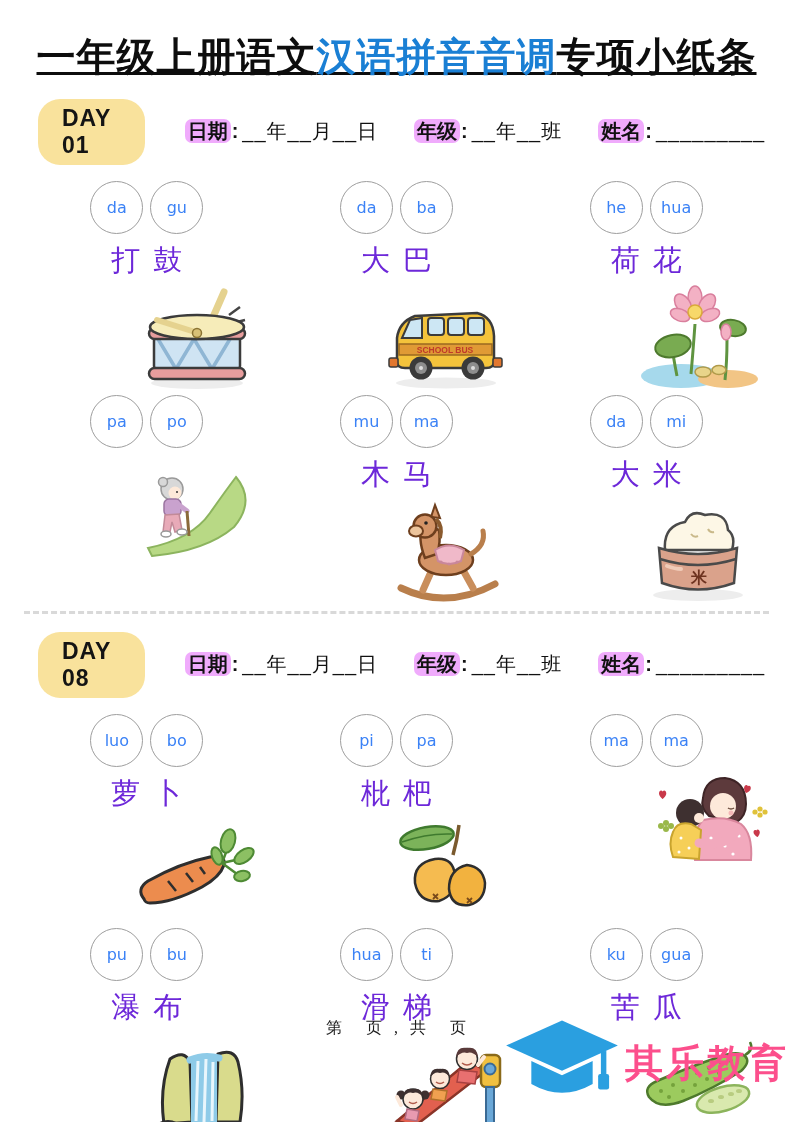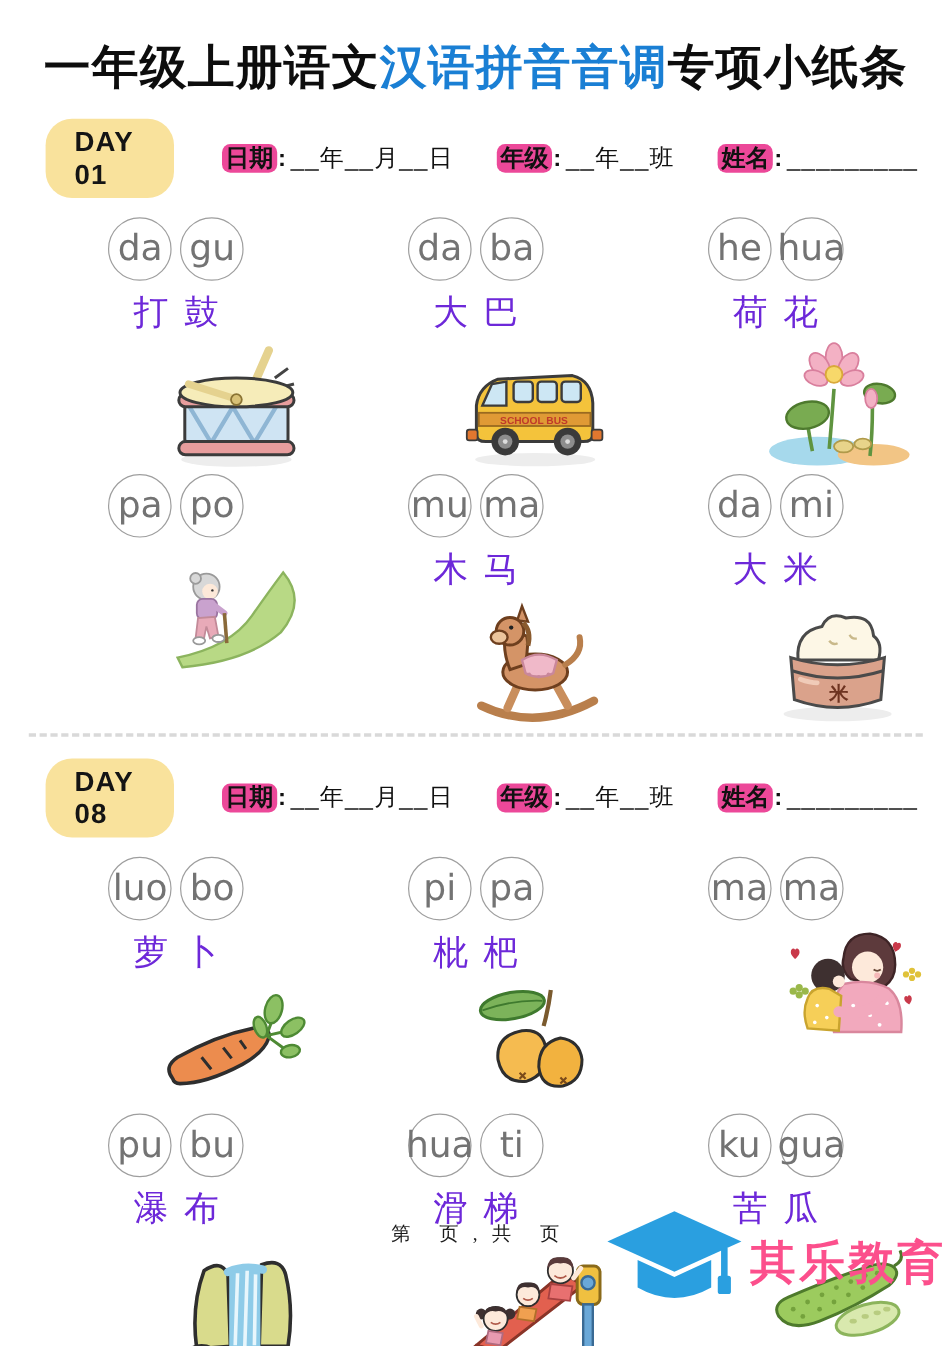--- a/index.html
+++ b/index.html
@@ -4,60 +4,60 @@
 <style>
   * { margin:0; padding:0; box-sizing:border-box; }
   html,body { background:#ffffff; }
   .page {
     position:relative; width:793px; height:1122px; background:#fff;
     font-family:"Liberation Sans", sans-serif; overflow:hidden; margin:0 auto;
   }
   
   .title {
     padding-top:34px; text-align:center; font-size:39px; font-weight:900;
-    color:#0d0d0d; letter-spacing:1px; line-height:1.2; white-space:nowrap;
+    color:#0d0d0d; letter-spacing:1px; line-height:1.2; white-space:nowrap;text-decoration:underline;
   }
   .title .hl-blue { color:#1a7fd4; }
   
   .day-header { display:flex; align-items:center; margin:18px 28px 0 38px; }
   .day-badge {
     background:#f9e29c; border-radius:22px; padding:6px 24px;
     font-size:23px; font-weight:800; color:#141414; letter-spacing:1px;
   }
   .form { display:flex; align-items:baseline; margin-left:40px; gap:36px; font-size:20px; color:#111; }
   .field { white-space:nowrap; }
-  .hl-y { background:#ec4899; border-radius:7px; padding:1px 3px; font-weight:700; }
+  .hl-y { background:#f0abfc; border-radius:7px; padding:1px 3px; font-weight:700; }
   .colon { font-weight:700; margin:0 4px 0 1px; }
   .blank { letter-spacing:1px; }
   
   .grid {
     display:grid; grid-template-columns:repeat(3,1fr);
     padding:16px 22px 0 22px; row-gap:10px;
   }
   .cell { text-align:center; height:204px; }
   .circles { display:flex; justify-content:center; gap:7px; }
   .circle {
     width:53px; height:53px; border:1.6px solid #9e9e9e; border-radius:50%;
     display:flex; align-items:center; justify-content:center;
-    font-size:30px; color:#737373; background:#fff;
+    font-size:16px; color:#3b82f6; background:#fff;
     font-family:"DejaVu Sans", sans-serif;
   }
   .word {
     margin-top:7px; font-family:"Liberation Serif", serif;
     font-size:29px; color:#6d28d9; letter-spacing:13px; padding-left:13px; font-weight:500;
   }
   .illus { height:112px; display:flex; justify-content:flex-end; align-items:flex-start; margin-top:1px; }
   
   .divider { border-top:3px dashed #d9d9d9; margin:12px 24px 0 24px; }
   
   .page-num {
     position:absolute; left:326px; top:1018px;
     font-family:"Liberation Serif", serif; font-size:16px; color:#1c1c1c; letter-spacing:4px;
   }
-  .logo { position:absolute; right:4px; bottom:20px; display:flex; align-items:center; }
+  .logo { position:absolute; right:4px; bottom:10px; display:flex; align-items:center; }
   .logo-text { display:flex; flex-direction:column; align-items:flex-start; margin-left:2px; }
   .brand {
     font-size:38px; font-weight:900; color:#fc4f8c; letter-spacing:3px;
     font-family:"Liberation Sans", sans-serif; line-height:1.05;
   }
   .site { font-size:21px; font-weight:700; color:#a6a6a6; letter-spacing:1px; }
 </style>
 </head>
 <body>
 

